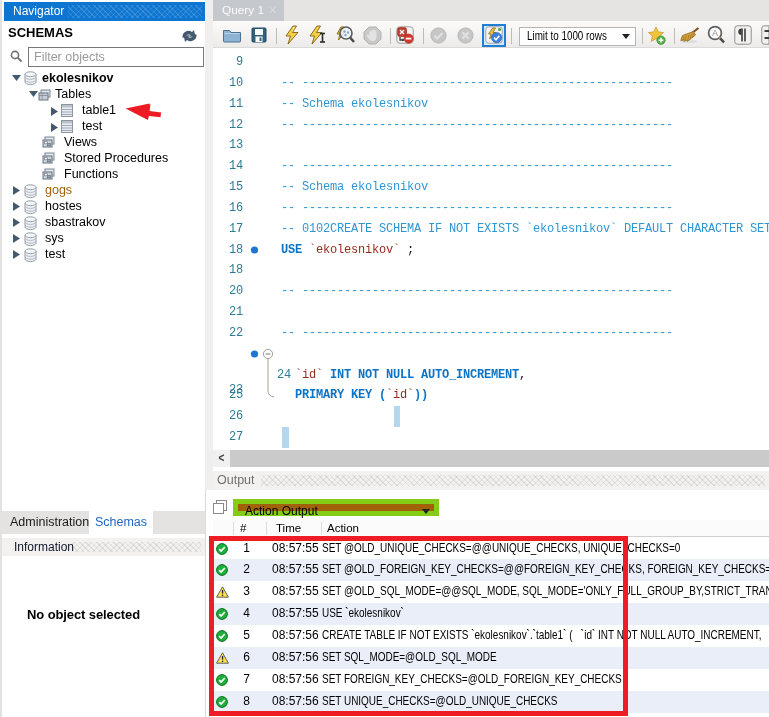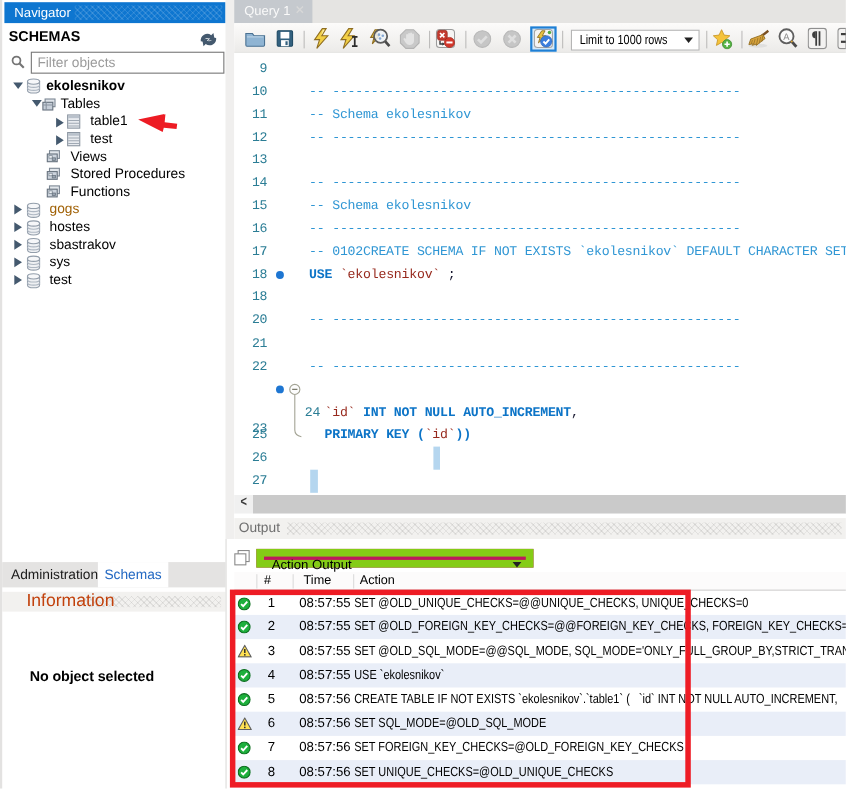--- a/index.html
+++ b/index.html
@@ -103,21 +103,21 @@
   <path d="M2.6 7.6 L26.5 2.6 L26.3 3.4 L27.4 2.9 L26.7 10.1 L38.1 11.4 L37.5 16.2 L25.9 15.1 L24.9 18.9 Z" fill="#ed1c24"></path>
 </svg>
 
 <div class="abs" style="left:2px;top:511px;width:203px;height:23px;background:#e4e3e2;"></div>
 <div class="abs" style="left:10px;top:511px;height:23px;line-height:23px;font-size:12.5px;color:#1a1a1a;">Administration</div>
 <div class="abs" style="left:89px;top:511px;width:64px;height:23px;background:#fff;line-height:23px;text-align:center;font-size:12.5px;color:#2268c2;">Schemas</div>
 
 <div class="abs" style="left:2px;top:538px;width:203px;height:18px;background:#f2f1ef;">
   <div class="abs" style="left:70px;top:4px;right:4px;bottom:4px;
     background-image:repeating-linear-gradient(45deg,rgba(0,0,0,.075) 0 1.1px,transparent 1.1px 4px),repeating-linear-gradient(-45deg,rgba(0,0,0,.055) 0 1.1px,transparent 1.1px 4px);"></div>
-  <div class="abs" style="left:22px;top:0;height:18px;line-height:18px;font-size:16px;color:#c2410c;">Information</div>
+  <div class="abs" style="left:12px;top:0;height:18px;line-height:18px;font-size:12px;color:#0f172a;">Information</div>
 </div>
 <div class="abs" style="left:27px;top:607px;font-size:13px;font-weight:bold;color:#000000;letter-spacing:-0.1px;">No object selected</div>
 
 <div class="abs" style="left:205px;top:0;width:8px;height:490px;background:#f0efee;"></div>
 <div class="abs" style="left:205px;top:490px;width:1px;height:227px;background:#dcdbda;"></div>
 
 <div class="abs" style="left:213px;top:0;width:556px;height:21px;background:#e5e4e2;"></div>
 <div class="abs" style="left:213px;top:0;width:71px;height:21px;background:#c5c9ce;">
   <div class="abs" style="left:9px;top:0;height:21px;line-height:21px;font-size:11.8px;color:#fafafa;">Query 1</div>
   <div class="abs" style="left:55px;top:0;height:21px;line-height:20px;font-size:11px;color:#d8d8d8;">✕</div>
@@ -310,21 +310,21 @@
 <div class="abs" style="left:213px;top:471px;width:556px;height:19px;background:#f2f1ef;">
   <div class="abs" style="left:48px;top:4px;right:4px;bottom:4px;
     background-image:repeating-linear-gradient(45deg,rgba(0,0,0,.075) 0 1.1px,transparent 1.1px 4px),repeating-linear-gradient(-45deg,rgba(0,0,0,.055) 0 1.1px,transparent 1.1px 4px);"></div>
   <div class="abs" style="left:4px;top:0;height:19px;line-height:19px;font-size:12.5px;color:#6f6f6f;">Output</div>
 </div>
 
 <svg class="abs" style="left:212px;top:499px;" width="16" height="16" viewBox="0 0 16 16">
   <rect x="4.5" y="1.5" width="10" height="10" fill="#fff" stroke="#8a8a8a"></rect>
   <rect x="1.5" y="4.5" width="10" height="10" fill="#fff" stroke="#8a8a8a"></rect>
 </svg>
-<div class="abs" style="left:233px;top:499px;width:252px;height:17px;background:#be185d;border:7px solid #84cc16;">
+<div class="abs" style="left:233px;top:499px;width:206px;height:17px;background:#a16207;border:5px solid #84cc16;">
   <div class="abs" style="left:7px;top:0;height:15px;line-height:15px;font-size:12px;color:#000;">Action Output</div>
   <div class="abs" style="right:4px;top:5px;width:0;height:0;border-left:4px solid transparent;border-right:4px solid transparent;border-top:5px solid #222;"></div>
 </div>
 
 <div class="abs" style="left:213px;top:520px;width:556px;height:17px;background:#fcfbfb;border-bottom:1px solid #d0d0d0;">
   <div class="abs" style="left:20px;top:2px;width:1px;height:13px;background:#dcdcdc;"></div>
   <div class="abs" style="left:53px;top:2px;width:1px;height:13px;background:#dcdcdc;"></div>
   <div class="abs" style="left:108px;top:2px;width:1px;height:13px;background:#dcdcdc;"></div>
   <div class="abs" style="left:27px;top:0;height:17px;line-height:17px;font-size:11.5px;color:#000;">#</div>
   <div class="abs" style="left:63px;top:0;height:17px;line-height:17px;font-size:11.5px;color:#000;">Time</div>

